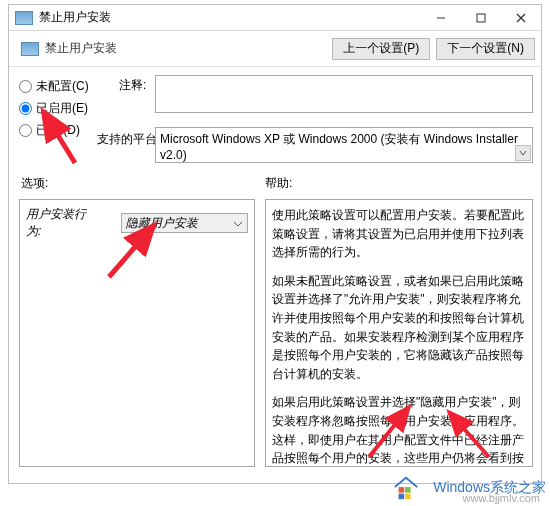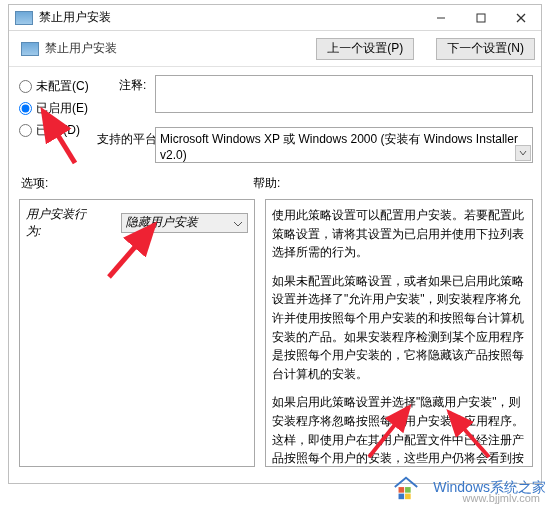--- a/index.html
+++ b/index.html
@@ -12,43 +12,43 @@
   .ticon { width: 18px; height: 14px; margin-left: 6px; background: linear-gradient(#6ea8d8,#9ec9ea); border: 1px solid #5a8bb5; }
   .ttext { margin-left: 6px; font-size: 12px; color: #000; flex: 1; }
   .tbtn { width: 40px; height: 26px; display: flex; align-items: center; justify-content: center; font-size: 13px; color: #333; }
   .tbtn.close-btn { font-size: 15px; }
 
   
   .toolbar { height: 36px; display: flex; align-items: center; padding: 0 6px; border-bottom: 1px solid #e2e2e2; }
   .tool-left { display: flex; align-items: center; font-size: 12px; color: #333; }
   .tool-left .ticon { margin-right: 6px; }
   .spacer { flex: 1; }
-  .navbtn { height: 22px; padding: 0 10px; font-size: 12px; background: #e8e8e8; border: 1px solid #b8b8b8; margin-left: 22px; display: flex; align-items: center; }
+  .navbtn { height: 22px; padding: 0 10px; font-size: 12px; background: #e8e8e8; border: 1px solid #b8b8b8; margin-left: 6px; display: flex; align-items: center; }
 
   
   .main { position: relative; height: calc(100% - 62px); }
 
   .radio-col { position: absolute; left: 10px; top: 8px; width: 85px; font-size: 12px; }
   .radio-item { display: flex; align-items: center; height: 22px; }
   .radio-item input { margin: 0 4px 0 0; }
 
   .comment-label { position: absolute; left: 110px; top: 10px; font-size: 12px; }
   .comment-box { position: absolute; left: 146px; top: 8px; width: 378px; height: 38px; border: 1px solid #a8a8a8; background: #fff; resize: none; font-size: 12px; padding: 2px; }
 
   .platform-label { position: absolute; left: 88px; top: 64px; font-size: 12px; }
   .platform-box { position: absolute; left: 146px; top: 60px; width: 378px; height: 36px; border: 1px solid #a8a8a8; background: #fff; font-size: 12px; padding: 3px 4px; overflow: hidden; }
   .scroll-down { position: absolute; right: 1px; bottom: 1px; width: 16px; height: 16px; background: #e8e8e8; border: 1px solid #c0c0c0; display: flex; align-items: center; justify-content: center; }
   .scroll-down svg { width: 8px; height: 8px; }
 
   .options-label { position: absolute; left: 12px; top: 108px; font-size: 12px; text-align: right; }
-  .help-label { position: absolute; left: 244px; top: 108px; font-size: 12px; }
+  .help-label { position: absolute; left: 256px; top: 108px; font-size: 12px; }
 
   .options-panel { position: absolute; left: 10px; top: 132px; width: 236px; height: 268px; border: 1px solid #a8a8a8; background: #fff; }
   .opt-row { display: flex; align-items: center; padding: 6px 6px; font-size: 12px; gap: 20px; font-style: italic; }
-  .combo { border: 1px solid #a8a8a8; background: #efefef; height: 20px; width: 128px; display: flex; align-items: flex-start; padding: 0 4px; font-size: 12px; position: relative; }
+  .combo { border: 1px solid #a8a8a8; background: #efefef; height: 20px; width: 128px; display: flex; align-items: center; padding: 0 4px; font-size: 12px; position: relative; }
   .combo .caret { position: absolute; right: 4px; top: 4px; }
 
   .help-panel { position: absolute; left: 256px; top: 132px; width: 268px; height: 268px; border: 1px solid #a8a8a8; background: #fff; font-size: 12px; line-height: 1.55; padding: 4px 6px; overflow: hidden; color: #000; }
   .help-panel p { margin: 2px 0 10px 0; }
 
   
   .arrow { position: absolute; pointer-events: none; }
 
   
   .wm { position: absolute; right: 4px; bottom: 4px; display: flex; align-items: center; gap: 12px; }

